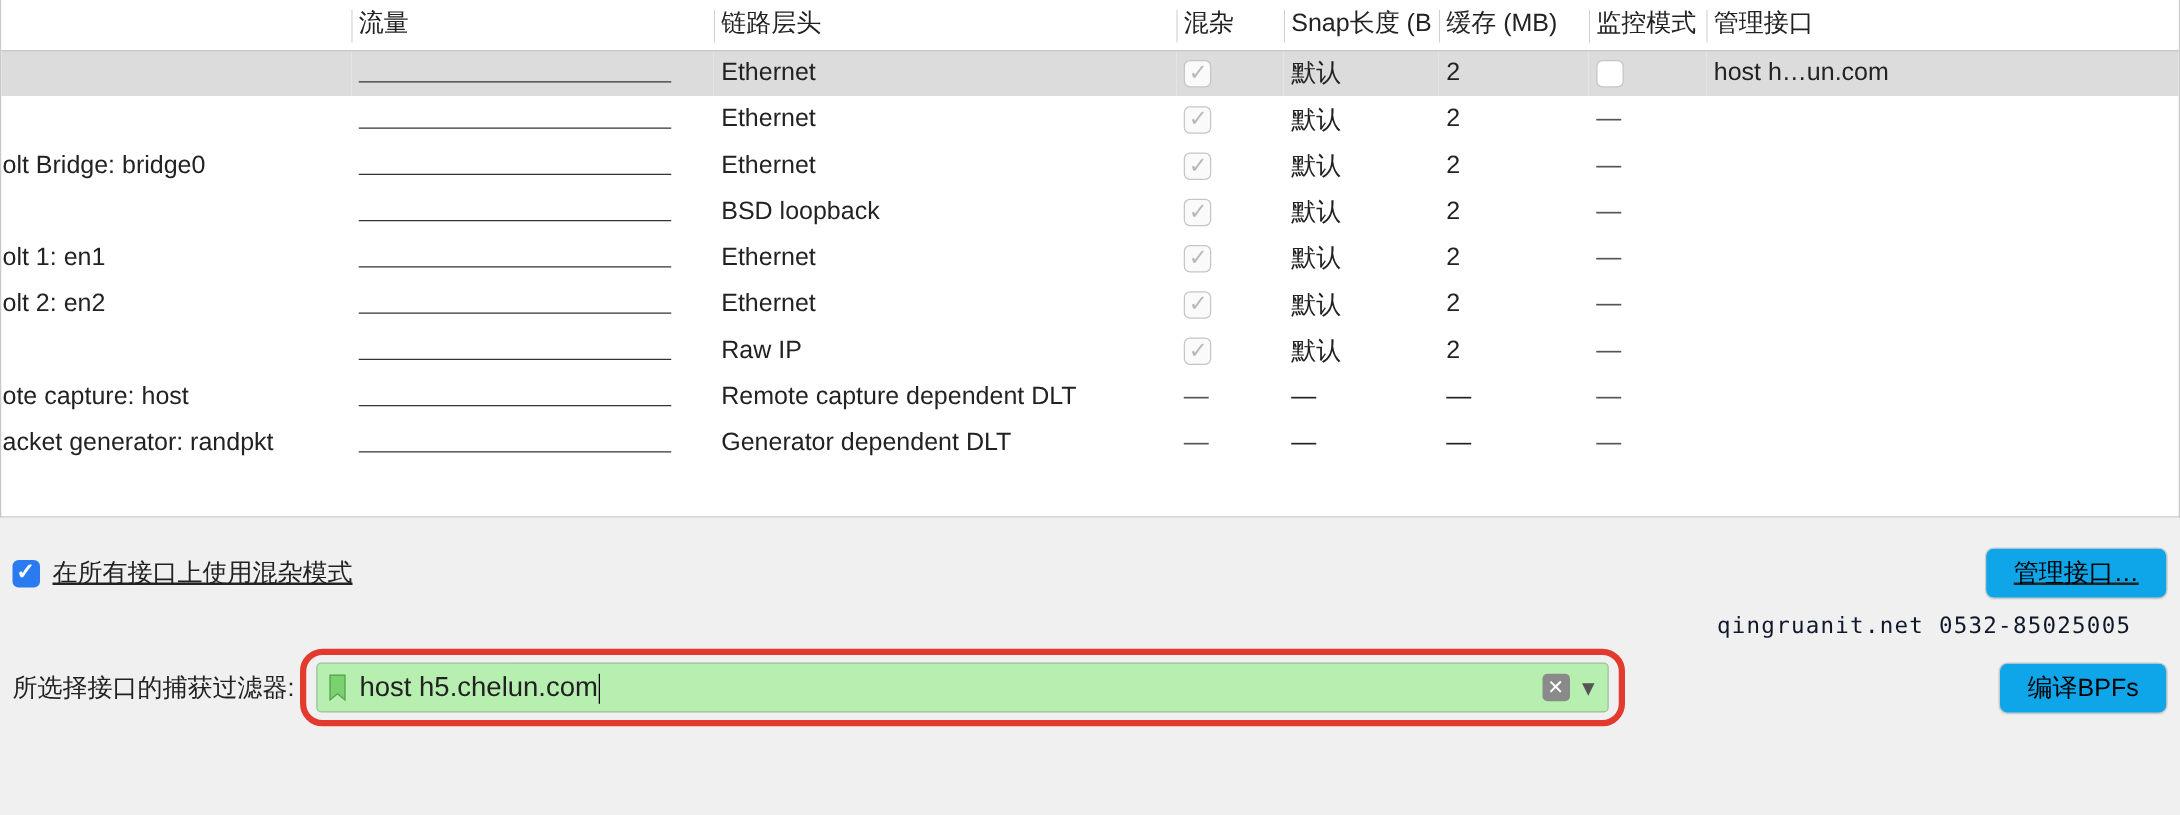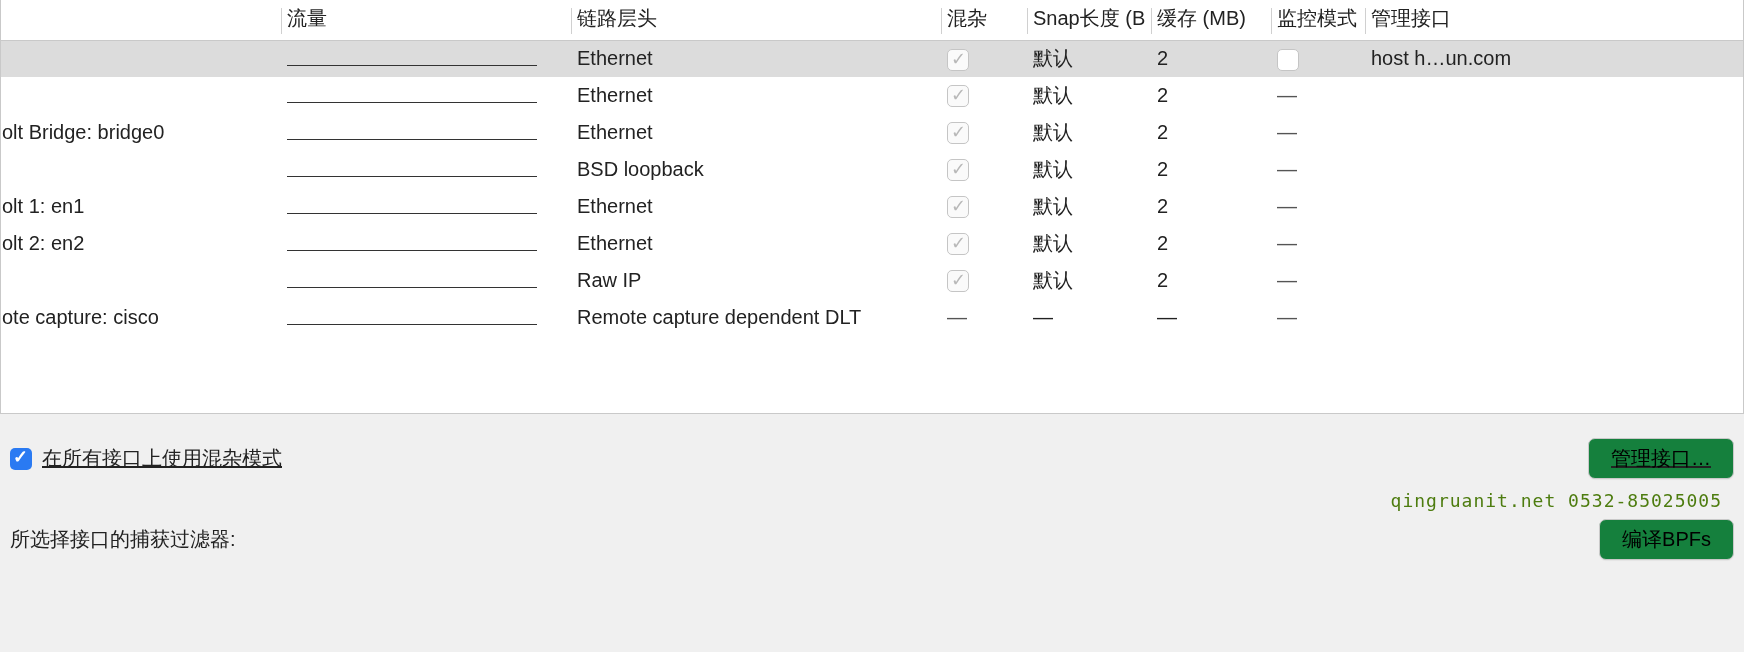--- a/index.html
+++ b/index.html
@@ -108,21 +108,21 @@
   }
   .bluechk::after{
     content:"✓";
     color:#fff;
     position:absolute;
     left:3px; top:-2px;
     font-size:18px;
     font-weight:bold;
   }
   .mac-btn{
-    background:#15803d;
+    background:#0ea5e9;
     border:1px solid #c9c9c9;
     border-radius:7px;
     padding:6px 22px;
     font-size:20px;
     box-shadow: 0 1px 1px rgba(0,0,0,.05);
     cursor:pointer;
   }
   .row-filter{
     display:flex;
     align-items:center;
@@ -180,23 +180,23 @@
   }
   .dd-arrow{
     width:18px;height:18px;
     display:flex;align-items:center;justify-content:center;
     color:#555;
     cursor:pointer;
     margin-left:4px;
   }
   .watermark{
     position:absolute;
-    right:22px;
+    right:39px;
     top:490px;
-    color:#4d7c0f;
+    color:#0f172a;
     font-family: monospace;
     font-size:18px;
     letter-spacing:1px;
     pointer-events:none;
   }
   td.col-iface-cell { padding-left: 1px; }
 </style>
 </head>
 <body>
 
@@ -289,23 +289,33 @@
           <td class="col-iface-cell"></td>
           <td><span class="sparkline"></span></td>
           <td>Raw IP</td>
           <td><span class="chk checked"></span></td>
           <td>默认</td>
           <td>2</td>
           <td><span class="dash">—</span></td>
           <td></td>
         </tr>
         <tr>
-          <td class="col-iface-cell">ote capture: cisco</td>
+          <td class="col-iface-cell">ote capture: host</td>
           <td><span class="sparkline"></span></td>
           <td>Remote capture dependent DLT</td>
+          <td><span class="dash">—</span></td>
+          <td>—</td>
+          <td>—</td>
+          <td><span class="dash">—</span></td>
+          <td></td>
+        </tr>
+        <tr>
+          <td class="col-iface-cell">acket generator: randpkt</td>
+          <td><span class="sparkline"></span></td>
+          <td>Generator dependent DLT</td>
           <td><span class="dash">—</span></td>
           <td>—</td>
           <td>—</td>
           <td><span class="dash">—</span></td>
           <td></td>
         </tr>
       </tbody>
   </table>
 </div>
 
@@ -313,17 +323,31 @@
   <div class="row-promisc">
     <label style="display:flex;align-items:center;cursor:pointer;">
       <span class="bluechk"></span>
       <span>在所有接口上使用混杂模式</span>
     </label>
     <button class="mac-btn">管理接口…</button>
   </div>
 
   <div class="row-filter">
     <span class="filter-label">所选择接口的捕获过滤器:</span>
+    <div class="highlight-box">
+      <div class="filter-input-wrap">
+        <span class="bm-icon">
+          <svg viewBox="0 0 16 22">
+              <path d="M2 1 h12 v20 l-6-5 -6 5 z" fill="#7bd06f" stroke="#4fa244" stroke-width="1"></path>
+            </svg>
+        </span>
+        <span class="filter-text">
+          <span>host h5.chelun.com</span><span class="caret"></span>
+        </span>
+        <span class="clear-btn">✕</span>
+        <span class="dd-arrow">▾</span>
+      </div>
+    </div>
     <button class="mac-btn" style="margin-left:auto;">编译BPFs</button>
   </div>
 </div>
 
 <div class="watermark">qingruanit.net 0532-85025005</div>
 
 </body></html>

